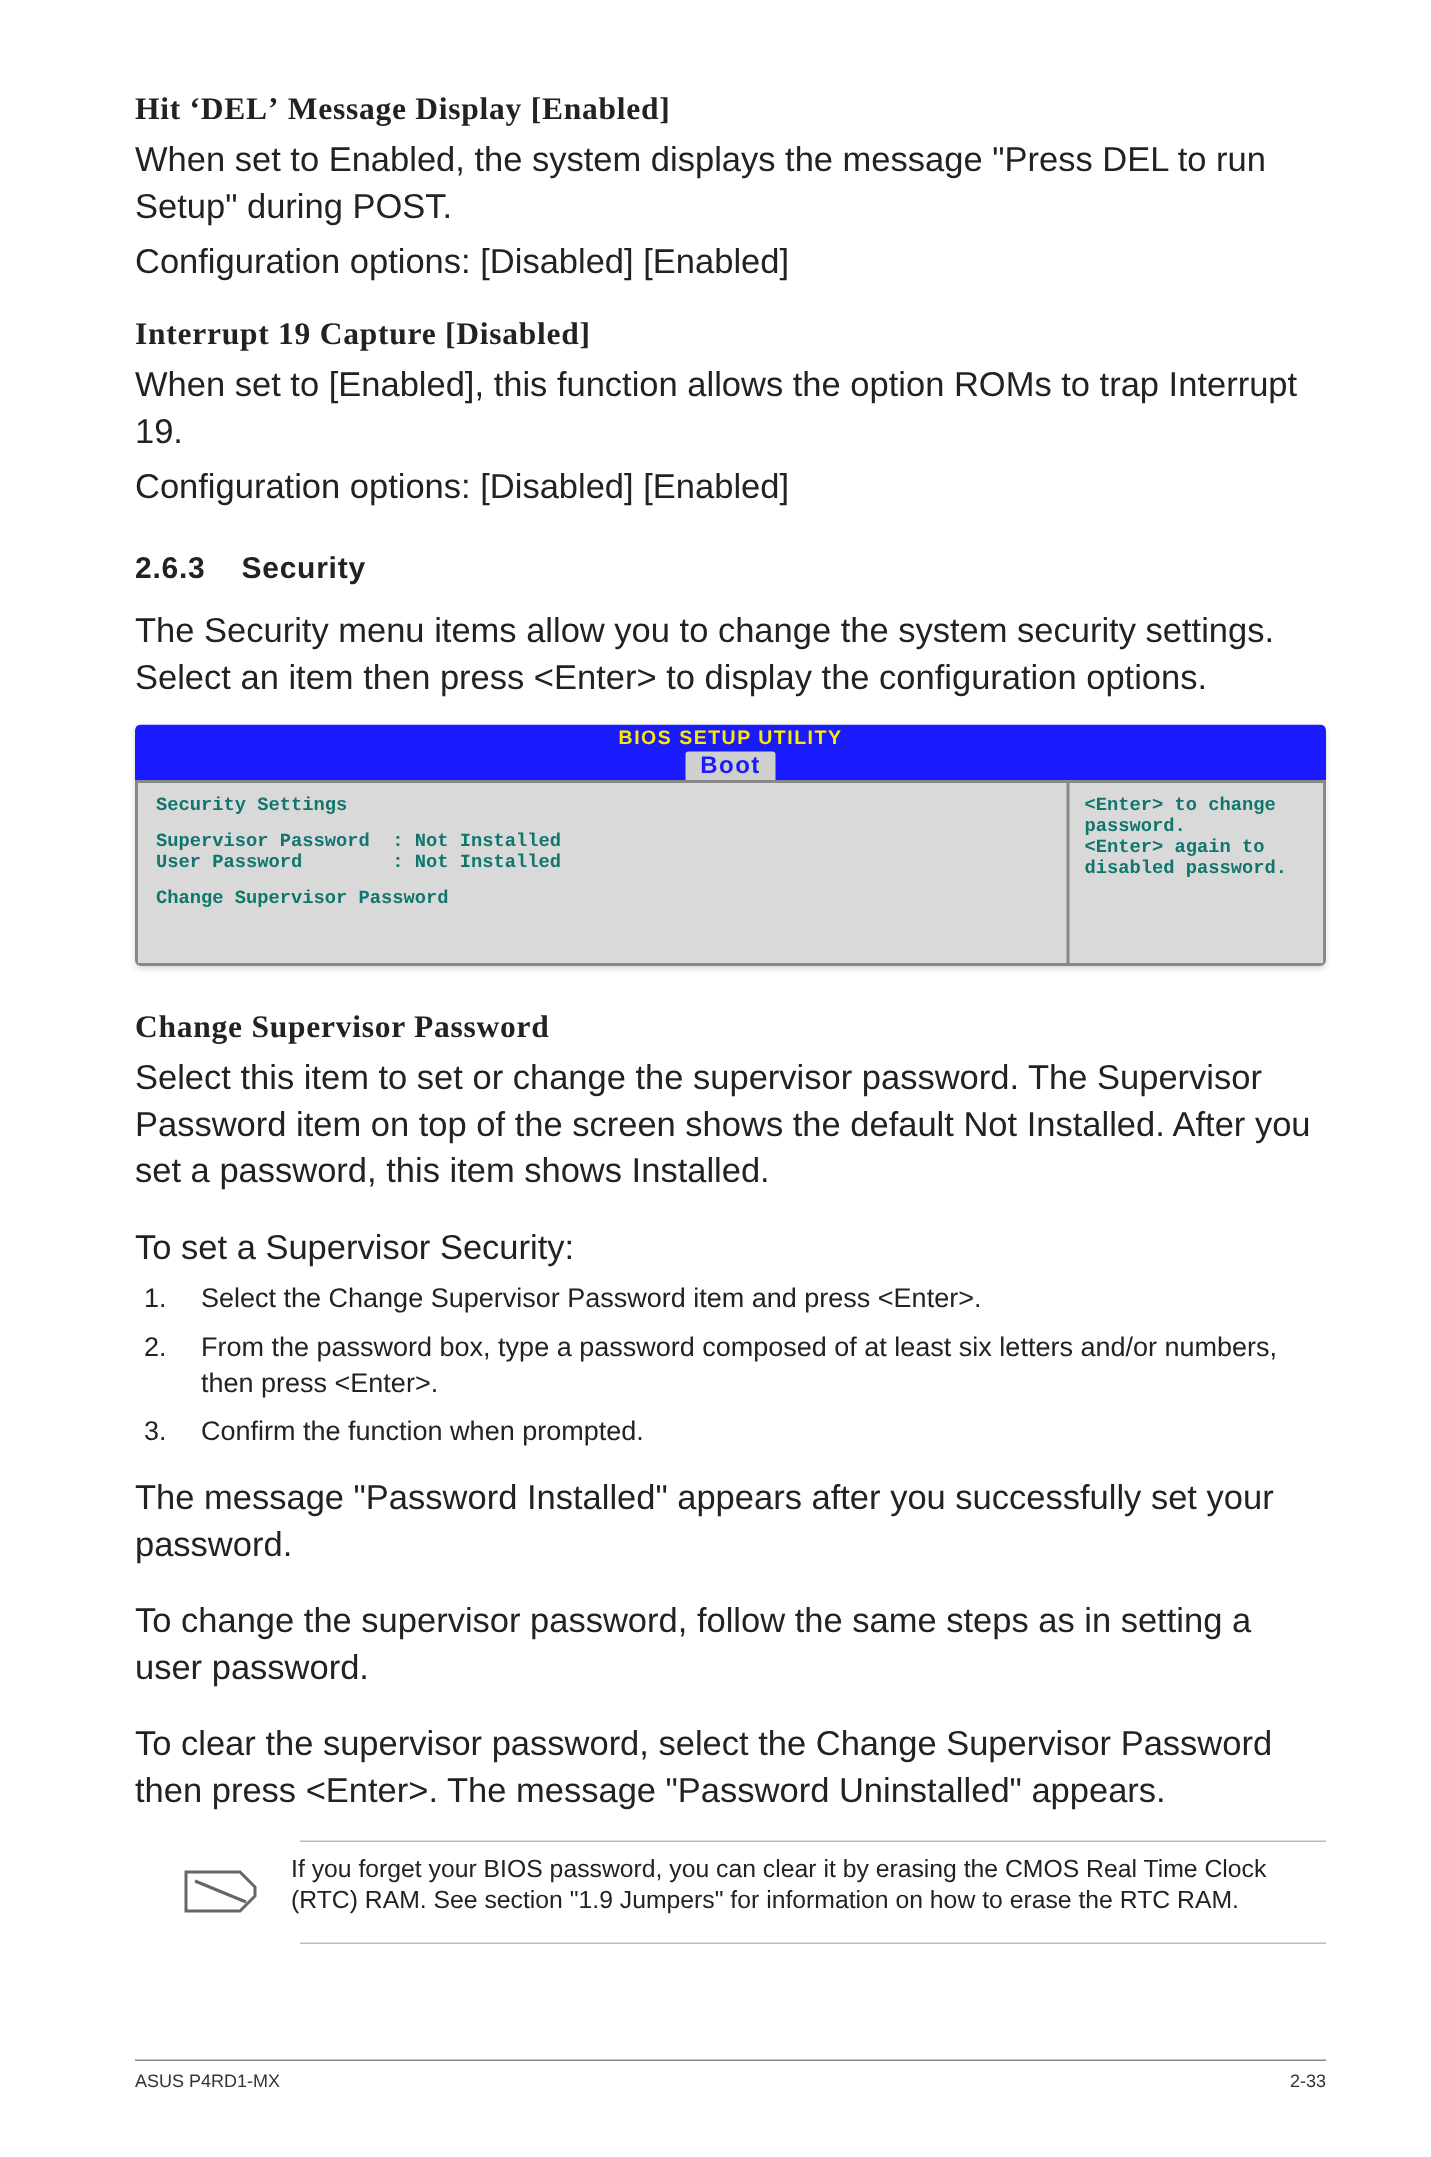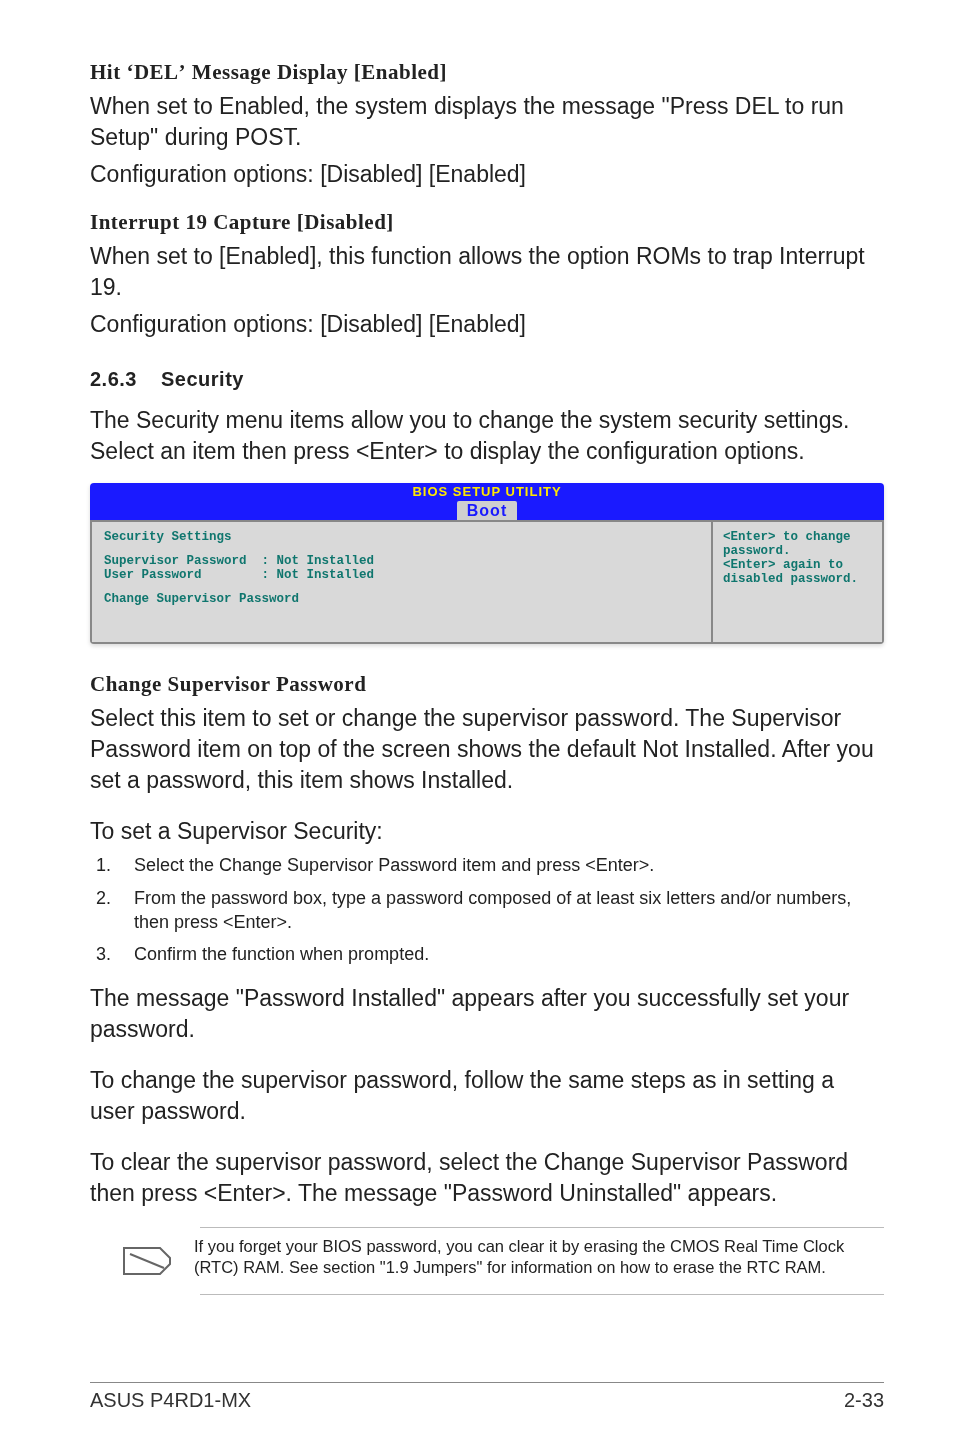--- a/index.html
+++ b/index.html
@@ -129,26 +129,26 @@
     line-height: 1.3;
   }
   .note-sep-bottom {
     border: none;
     border-top: 1px solid #bbb;
     margin: 8px 0 0 110px;
   }
 
   .footer {
     position: absolute;
-    bottom: 26px;
+    bottom: 44px;
     left: 90px;
     right: 70px;
     border-top: 1px solid #888;
     padding-top: 6px;
-    font-size: 20px;
+    font-size: 12px;
     display: flex;
     justify-content: space-between;
     color: #333;
     align-items: flex-end;
   }
 </style>
 </head>
 <body>
 
 <div class="h3">Hit ʻDELʼ Message Display [Enabled]</div>

